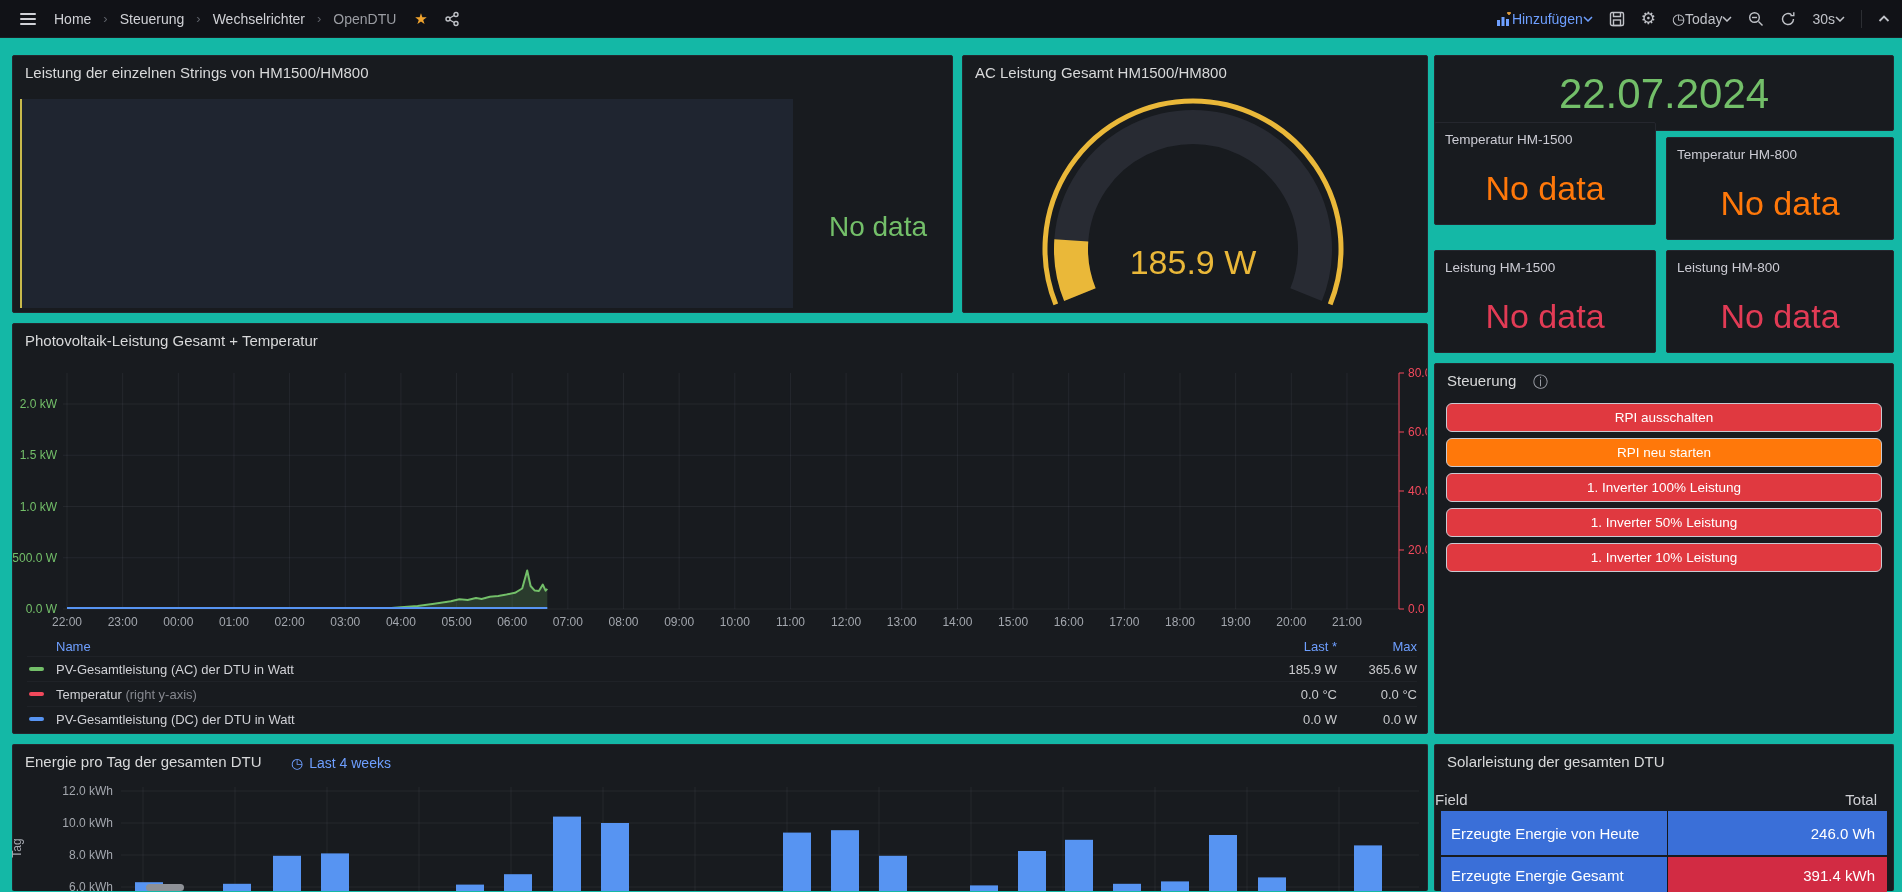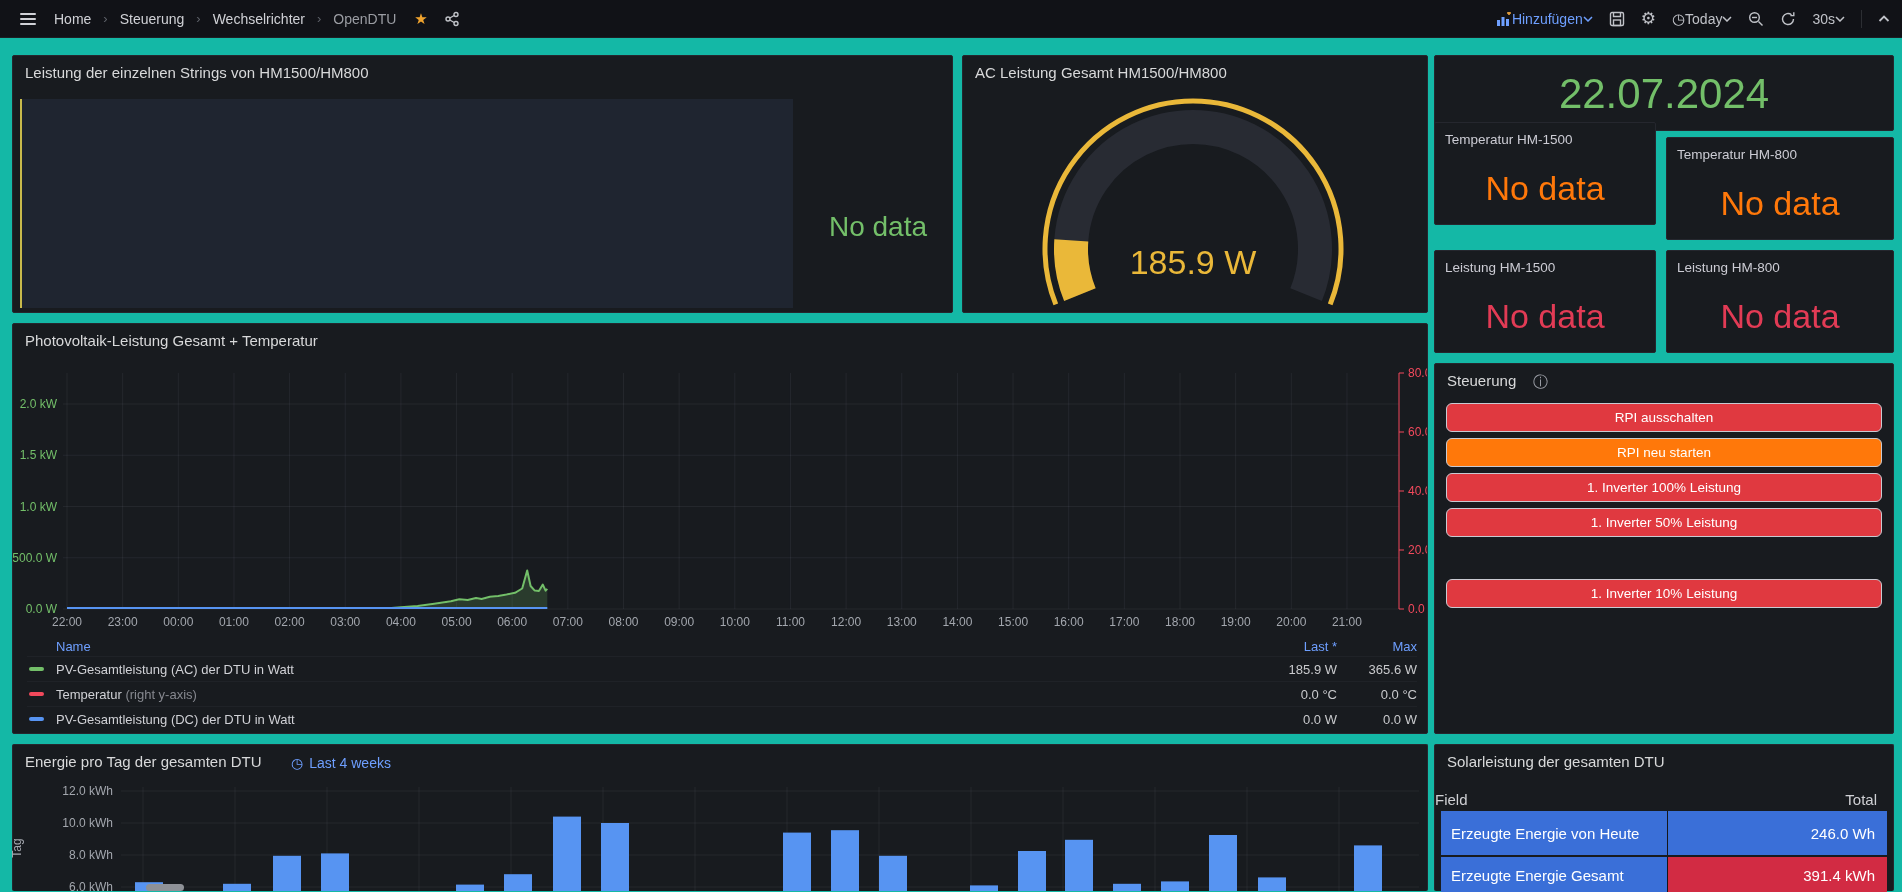--- a/index.html
+++ b/index.html
@@ -199,21 +199,21 @@
     </div>
 
   <div class="panel" style="left:1434px;top:363px;width:460px;height:371px;padding-left:44px;">
     <div class="ptitle">Steuerung</div>
     <span class="info-icon">ⓘ</span>
     <div id="steuerung-buttons">
         <div class="ctrl-btn" style="top: 39px; background: rgb(224, 57, 64);">RPI ausschalten</div>
         <div class="ctrl-btn" style="top: 74px; background: rgb(255, 120, 10);">RPI neu starten</div>
         <div class="ctrl-btn" style="top: 109px; background: rgb(224, 57, 64);">1. Inverter 100% Leistung</div>
         <div class="ctrl-btn" style="top: 144px; background: rgb(224, 57, 64);">1. Inverter 50% Leistung</div>
-        <div class="ctrl-btn" style="top: 179px; background: rgb(224, 57, 64); margin-top: 36px;">1. Inverter 10% Leistung</div>
+        <div class="ctrl-btn" style="top: 179px; background: rgb(224, 57, 64);">1. Inverter 10% Leistung</div>
       </div>
   </div>
 
   <div class="panel" style="left:12px;top:323px;width:1416px;height:411px;">
     <div class="ptitle">Photovoltaik-Leistung Gesamt + Temperatur</div>
     <svg id="pv-svg" class="abs" style="left:0;top:0;" width="1414" height="409" viewBox="0 0 1414 409">
         <line x1="54" y1="49" x2="54" y2="285" stroke="rgba(204,204,220,0.07)"></line>
         <text x="54" y="302" text-anchor="middle" font-size="12" fill="#a3a7ae">22:00</text>
         <line x1="109.65" y1="49" x2="109.65" y2="285" stroke="rgba(204,204,220,0.07)"></line>
         <text x="109.65" y="302" text-anchor="middle" font-size="12" fill="#a3a7ae">23:00</text>

